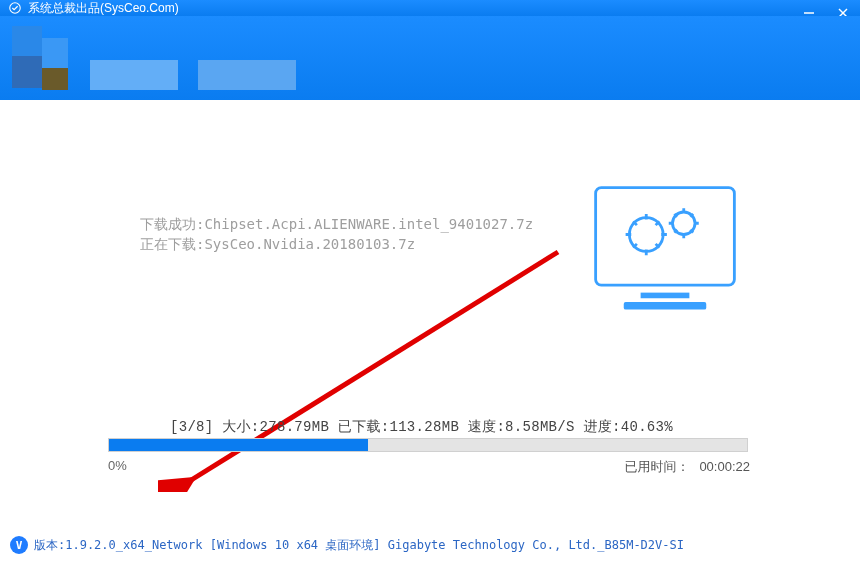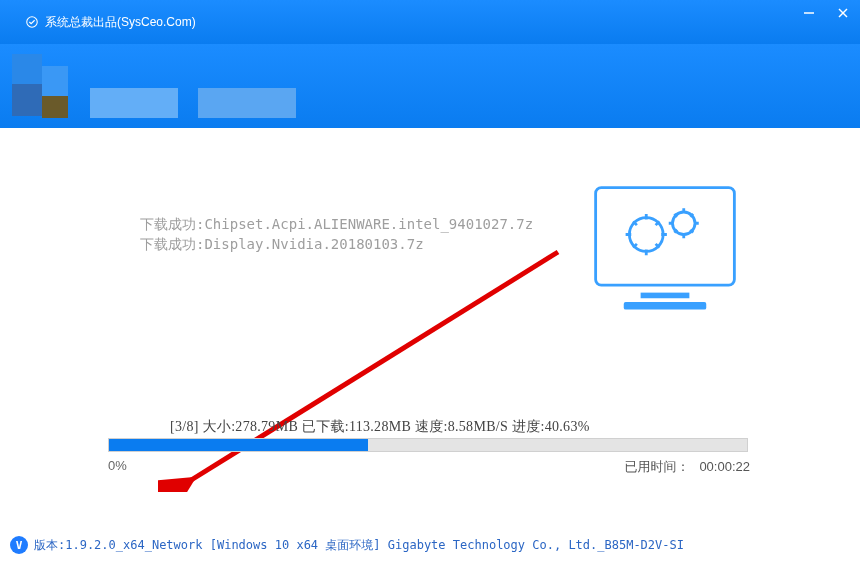--- a/index.html
+++ b/index.html
@@ -1,28 +1,28 @@
 <!DOCTYPE html>
 <html><head>
 <meta charset="utf-8">
 <style>
   * { box-sizing: border-box; margin: 0; padding: 0; }
   html, body { width: 860px; height: 564px; font-family: "Microsoft YaHei", "SimSun", Arial, sans-serif; background: #fff; overflow: hidden; }
   .window { width: 860px; height: 564px; position: relative; background: #fff; }
-  .titlebar { height: 44px; background: linear-gradient(#1b8cff,#0a7cf0); color: #fff; display: flex; align-items: center; font-size: 12px; padding-left: 25px; position: relative; }
+  .titlebar { height: 16px; background: linear-gradient(#1b8cff,#0a7cf0); color: #fff; display: flex; align-items: center; font-size: 12px; padding-left: 8px; position: relative; }
   .titlebar .logo { width: 14px; height: 14px; margin-right: 6px; }
   .titlebar .wincontrols { position: absolute; right: 6px; top: 4px; display: flex; gap: 12px; }
   .titlebar .wincontrols span { width: 22px; height: 18px; display: inline-flex; align-items: center; justify-content: center; cursor: pointer; }
   .header { height: 84px; background: linear-gradient(#1b8cff,#0a7cf0); position: relative; }
   .pixelblock { position: absolute; left: 12px; top: 10px; width: 288px; height: 64px; }
   .pixelblock .cell { position: absolute; background: rgba(255,255,255,0.4); }
   .content { position: absolute; left: 0; right: 0; top: 112px; bottom: 40px; }
   .log { position: absolute; left: 140px; top: 90px; width: 430px; color: #9e9e9e; font-size: 14px; line-height: 20px; font-family: "SimSun", monospace; margin-top: 12px; }
   .monitor { position: absolute; right: 120px; top: 70px; width: 150px; height: 140px; }
-  .statsline { position: absolute; left: 170px; top: 306px; font-size: 14px; color: #444; font-family: Liberation Serif, serif; letter-spacing: 0.3px; }
+  .statsline { position: absolute; left: 170px; top: 306px; font-size: 14px; color: #444; font-family: Liberation Mono, monospace; letter-spacing: 0.3px; }
   .progressbar { position: absolute; left: 108px; top: 326px; width: 640px; height: 14px; background: #e4e4e4; border: 1px solid #d0d0d0; overflow: hidden; }
   .progressbar .fill { height: 100%; background: #0a7cf0; }
   .pctlabel { position: absolute; left: 108px; top: 346px; font-size: 13px; color: #666; }
   .elapsed { position: absolute; right: 110px; top: 346px; font-size: 13px; color: #555; }
   .elapsed .val { margin-left: 10px; }
   .footer { position: absolute; left: 10px; bottom: 10px; display: flex; align-items: center; gap: 6px; font-size: 12px; color: #2b66c4; font-family: "SimSun", monospace; }
   .footer .vbadge { width: 18px; height: 18px; border-radius: 50%; background: #1f7cff; color: #fff; display: inline-flex; align-items: center; justify-content: center; font-size: 11px; font-weight: bold; }
   .arrow { position: absolute; left: 158px; top: 130px; width: 420px; height: 250px; pointer-events: none; }
 </style>
 </head>
@@ -61,21 +61,21 @@
       <div class="cell" style="left:30px;top:42px;width:26px;height:22px;background:#6a5a2a"></div>
       <div class="cell" style="left:78px;top:34px;width:88px;height:30px;background:#63aef7"></div>
       <div class="cell" style="left:186px;top:34px;width:98px;height:30px;background:#5aa6f2"></div>
     </div>
   </div>
 
   <div class="content">
 
     <div class="log">
       <div>下载成功:Chipset.Acpi.ALIENWARE.intel_9401027.7z</div>
-      <div>下载成功:Display.Nvidia.20180103.7z</div>
+      <div>正在下载:SysCeo.Nvidia.20180103.7z</div>
     </div>
 
     <div class="monitor">
       <svg viewBox="0 0 160 150">
         <rect x="6" y="6" width="148" height="104" rx="6" fill="none" stroke="#39a0ff" stroke-width="3"></rect>
         <rect x="54" y="118" width="52" height="6" fill="#39a0ff"></rect>
         <rect x="36" y="128" width="88" height="8" rx="2" fill="#39a0ff"></rect>
         <g fill="none" stroke="#39a0ff" stroke-width="3">
           <circle cx="60" cy="56" r="18"></circle>
           <path d="M60 34v6M60 72v6M38 56h6M76 56h6M46 42l4 4M74 70l-4-4M46 70l4-4M74 42l-4 4"></path>

